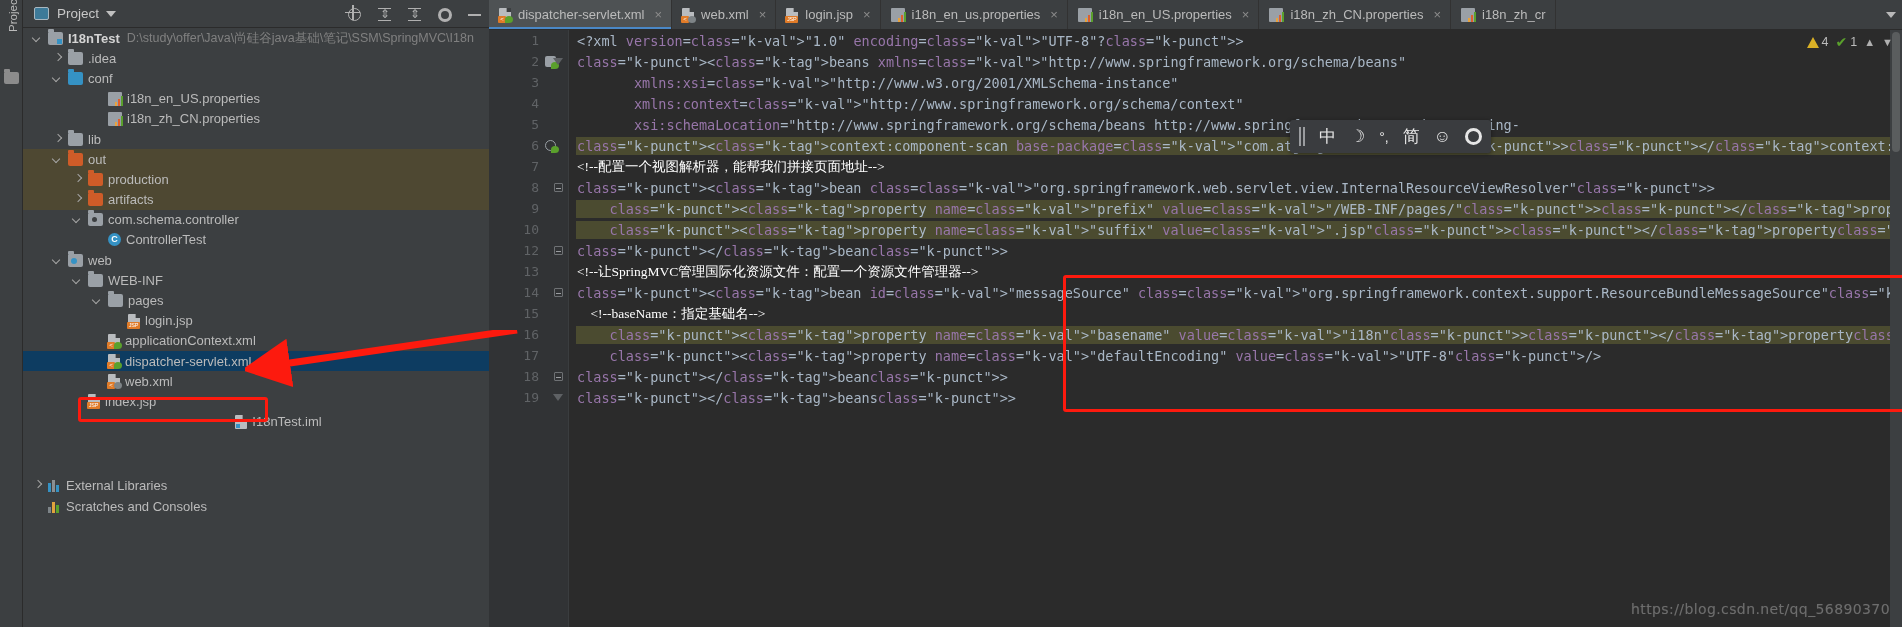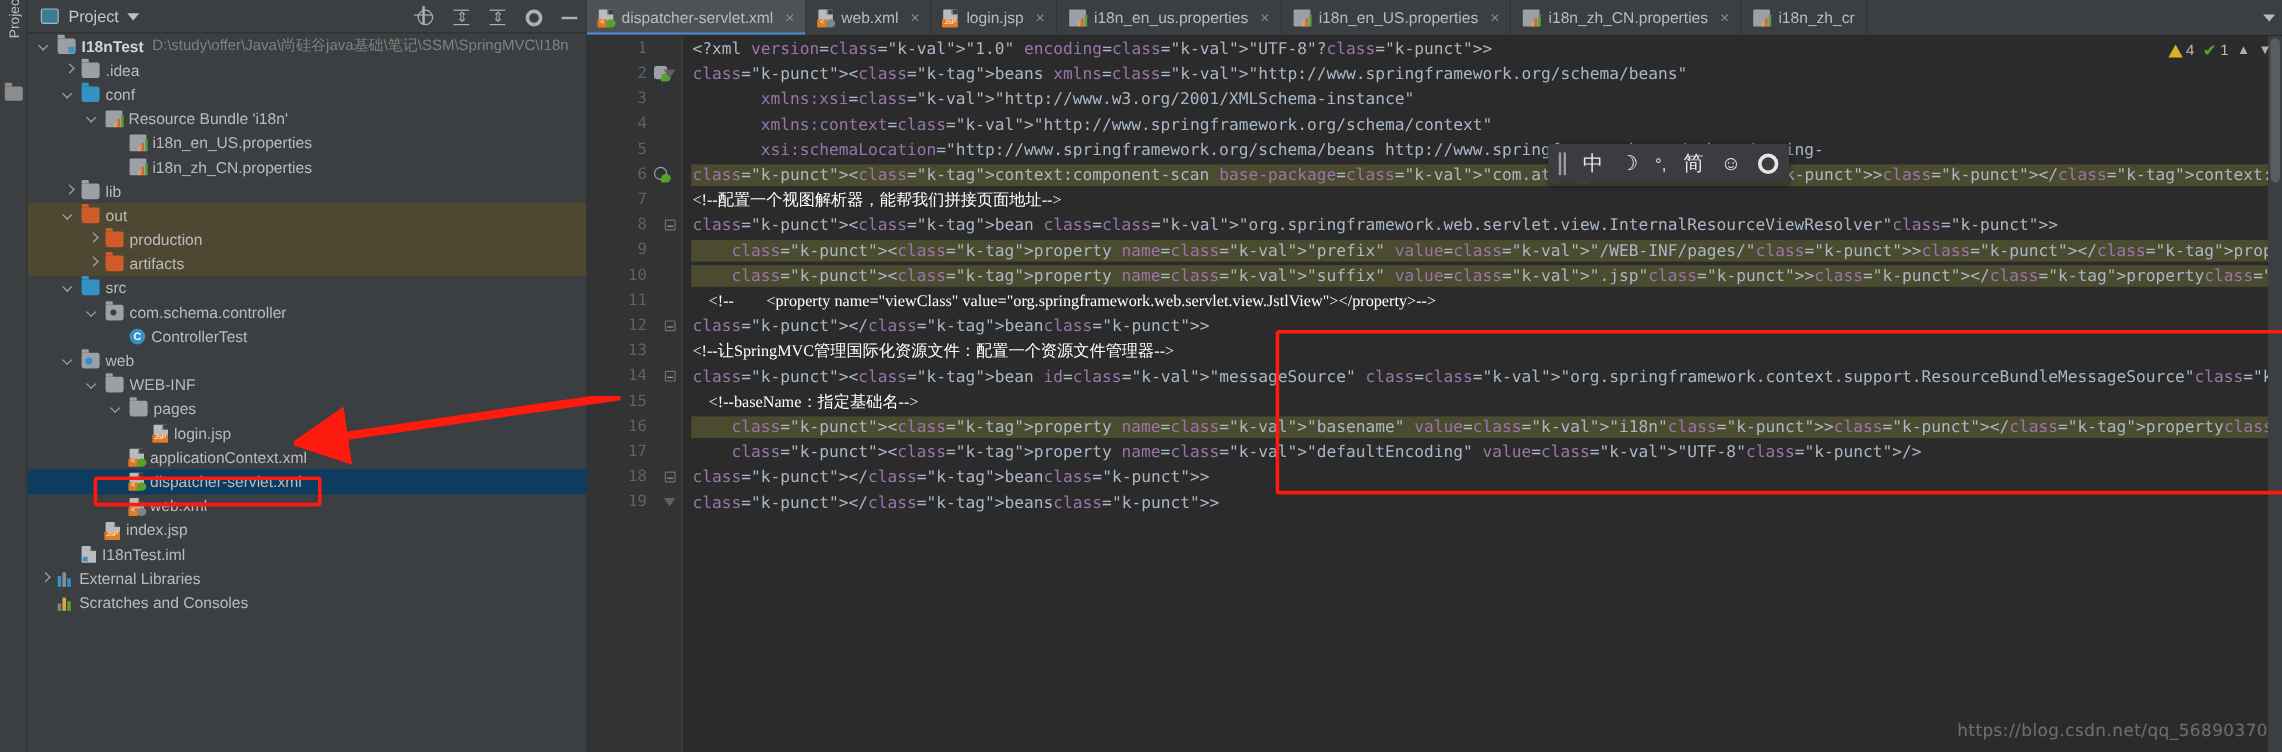--- a/index.html
+++ b/index.html
@@ -433,31 +433,20 @@
         <div class="tree-row" style="padding-left: 30px;">
           <div class="arrow right" style="margin-right: 6px;"></div>
           <div class="ic folder gray"></div>
           <span class="tree-label">.idea</span>
         </div>
         <div class="tree-row" style="padding-left: 30px;">
           <div class="arrow down" style="margin-right: 6px;"></div>
           <div class="ic folder blue"></div>
           <span class="tree-label">conf</span>
         </div>
-        <div class="tree-row" style="padding-left: 50px;">
-          <div class="arrow down" style="margin-right: 6px;"></div>
-          <div class="ic props">
-            <span class="bars">
-              <i></i>
-              <i></i>
-              <i></i>
-            </span>
-          </div>
-          <span class="tree-label">Resource Bundle 'i18n'</span>
-        </div>
         <div class="tree-row" style="padding-left: 70px;">
           <div class="arrow none" style="margin-right: 6px;"></div>
           <div class="ic props">
             <span class="bars">
               <i></i>
               <i></i>
               <i></i>
             </span>
           </div>
           <span class="tree-label">i18n_en_US.properties</span>
@@ -486,25 +475,20 @@
         <div class="tree-row sel-out" style="padding-left: 50px;">
           <div class="arrow right" style="margin-right: 6px;"></div>
           <div class="ic folder orange"></div>
           <span class="tree-label">production</span>
         </div>
         <div class="tree-row sel-out" style="padding-left: 50px;">
           <div class="arrow right" style="margin-right: 6px;"></div>
           <div class="ic folder orange"></div>
           <span class="tree-label">artifacts</span>
         </div>
-        <div class="tree-row" style="padding-left: 30px;">
-          <div class="arrow down" style="margin-right: 6px;"></div>
-          <div class="ic folder blue"></div>
-          <span class="tree-label">src</span>
-        </div>
         <div class="tree-row" style="padding-left: 50px;">
           <div class="arrow down" style="margin-right: 6px;"></div>
           <div class="ic folder pkg"></div>
           <span class="tree-label">com.schema.controller</span>
         </div>
         <div class="tree-row" style="padding-left: 70px;">
           <div class="arrow none" style="margin-right: 6px;"></div>
           <div class="ic klass">C</div>
           <span class="tree-label">ControllerTest</span>
         </div>
@@ -554,28 +538,28 @@
           </div>
           <span class="tree-label">web.xml</span>
         </div>
         <div class="tree-row" style="padding-left: 50px;">
           <div class="arrow none" style="margin-right: 6px;"></div>
           <div class="ic jsp">
             <span class="tag">JSP</span>
           </div>
           <span class="tree-label">index.jsp</span>
         </div>
-        <div class="tree-row" style="padding-left: 30px;">
+        <div class="tree-row" style="padding-left: 30px; justify-content: center;">
           <div class="arrow none" style="margin-right: 6px;"></div>
           <div class="ic iml">
             <span class="b"></span>
           </div>
           <span class="tree-label">I18nTest.iml</span>
         </div>
-        <div class="tree-row" style="padding-left: 10px;">
+        <div class="tree-row" style="padding-left: 10px; margin-top: 44px;">
           <div class="arrow right" style="margin-right: 6px;"></div>
           <div class="ic lib">
             <i></i>
             <i></i>
             <i></i>
           </div>
           <span class="tree-label">External Libraries</span>
         </div>
         <div class="tree-row" style="padding-left: 10px;">
           <div class="arrow none" style="margin-right: 6px;"></div>
@@ -683,21 +667,20 @@
           <div class="cline"><span class="lnum">1</span><span class="ctext">&lt;?xml <span class="k-attr2">version</span><span class="k-punct">=</span><span <span="" class="k-attr2">class</span><span class="k-punct">=</span>"k-val"&gt;"1.0" <span class="k-attr2">encoding</span><span class="k-punct">=</span><span <span="" class="k-attr2">class</span><span class="k-punct">=</span>"k-val"&gt;"UTF-8"?<span <span="" class="k-attr2">class</span><span class="k-punct">=</span>"k-punct"&gt;&gt;</span></div>
           <div class="cline"><span class="lnum">2</span><span class="gmark"><span style="display:inline-block;width:11px;height:11px;background:#9aa0a6;border-radius:2px;position:relative;"><span style="position:absolute;right:-3px;bottom:-2px;width:8px;height:7px;background:#5aa02c;border-radius:50% 50% 50% 0;"></span></span></span><span class="fmark"><span class="fold-tri"></span></span><span class="ctext"><span <span="" class="k-attr2">class</span><span class="k-punct">=</span>"k-punct"&gt;&lt;<span <span="" class="k-attr2">class</span><span class="k-punct">=</span>"k-tag"&gt;beans <span class="k-attr2">xmlns</span><span class="k-punct">=</span><span <span="" class="k-attr2">class</span><span class="k-punct">=</span>"k-val"&gt;"http://www.springframework.org/schema/beans"</span></div>
           <div class="cline"><span class="lnum">3</span><span class="ctext">       <span class="k-attr2">xmlns:xsi</span><span class="k-punct">=</span><span <span="" class="k-attr2">class</span><span class="k-punct">=</span>"k-val"&gt;"http://www.w3.org/2001/XMLSchema-instance"</span></div>
           <div class="cline"><span class="lnum">4</span><span class="ctext">       <span class="k-attr2">xmlns:context</span><span class="k-punct">=</span><span <span="" class="k-attr2">class</span><span class="k-punct">=</span>"k-val"&gt;"http://www.springframework.org/schema/context"</span></div>
           <div class="cline"><span class="lnum">5</span><span class="ctext">       <span class="k-attr2">xsi:schemaLocation</span><span class="k-punct">=</span>"http://www.springframework.org/schema/beans http://www.springframework.org/schema/spring-</span></div>
           <div class="cline"><span class="lnum">6</span><span class="gmark"><span style="display:inline-block;width:11px;height:11px;border:1.5px solid #9aa0a6;border-radius:50%;position:relative;"><span style="position:absolute;right:-4px;bottom:-3px;width:8px;height:7px;background:#5aa02c;border-radius:50% 50% 50% 0;"></span></span></span><span class="ctext" style="background: rgb(75, 75, 48); box-shadow: rgb(75, 75, 48) 0px 0px 0px 1px;"><span <span="" class="k-attr2">class</span><span class="k-punct">=</span>"k-punct"&gt;&lt;<span <span="" class="k-attr2">class</span><span class="k-punct">=</span>"k-tag"&gt;context:component-scan <span class="k-attr2">base-package</span><span class="k-punct">=</span><span <span="" class="k-attr2">class</span><span class="k-punct">=</span>"k-val"&gt;"com.atguigu.controller"<span <span="" class="k-attr2">class</span><span class="k-punct">=</span>"k-punct"&gt;&gt;<span <span="" class="k-attr2">class</span><span class="k-punct">=</span>"k-punct"&gt;&lt;/<span <span="" class="k-attr2">class</span><span class="k-punct">=</span>"k-tag"&gt;context:component-sca</span></div>
           <div class="cline"><span class="lnum">7</span><span class="ctext"><span class="k-comment">&lt;!--配置一个视图解析器，能帮我们拼接页面地址--&gt;</span></span></div>
           <div class="cline"><span class="lnum">8</span><span class="fmark"><span class="fold-box"></span></span><span class="ctext"><span <span="" class="k-attr2">class</span><span class="k-punct">=</span>"k-punct"&gt;&lt;<span <span="" class="k-attr2">class</span><span class="k-punct">=</span>"k-tag"&gt;bean <span class="k-attr2">class</span><span class="k-punct">=</span><span <span="" class="k-attr2">class</span><span class="k-punct">=</span>"k-val"&gt;"org.springframework.web.servlet.view.InternalResourceViewResolver"<span <span="" class="k-attr2">class</span><span class="k-punct">=</span>"k-punct"&gt;&gt;</span></div>
           <div class="cline"><span class="lnum">9</span><span class="ctext" style="background: rgb(75, 75, 48); box-shadow: rgb(75, 75, 48) 0px 0px 0px 1px;">    <span <span="" class="k-attr2">class</span><span class="k-punct">=</span>"k-punct"&gt;&lt;<span <span="" class="k-attr2">class</span><span class="k-punct">=</span>"k-tag"&gt;property <span class="k-attr2">name</span><span class="k-punct">=</span><span <span="" class="k-attr2">class</span><span class="k-punct">=</span>"k-val"&gt;"prefix" <span class="k-attr2">value</span><span class="k-punct">=</span><span <span="" class="k-attr2">class</span><span class="k-punct">=</span>"k-val"&gt;"/WEB-INF/pages/"<span <span="" class="k-attr2">class</span><span class="k-punct">=</span>"k-punct"&gt;&gt;<span <span="" class="k-attr2">class</span><span class="k-punct">=</span>"k-punct"&gt;&lt;/<span <span="" class="k-attr2">class</span><span class="k-punct">=</span>"k-tag"&gt;property"k-punct"&gt;&gt;</span></div>
           <div class="cline"><span class="lnum">10</span><span class="ctext" style="background: rgb(75, 75, 48); box-shadow: rgb(75, 75, 48) 0px 0px 0px 1px;">    <span <span="" class="k-attr2">class</span><span class="k-punct">=</span>"k-punct"&gt;&lt;<span <span="" class="k-attr2">class</span><span class="k-punct">=</span>"k-tag"&gt;property <span class="k-attr2">name</span><span class="k-punct">=</span><span <span="" class="k-attr2">class</span><span class="k-punct">=</span>"k-val"&gt;"suffix" <span class="k-attr2">value</span><span class="k-punct">=</span><span <span="" class="k-attr2">class</span><span class="k-punct">=</span>"k-val"&gt;".jsp"<span <span="" class="k-attr2">class</span><span class="k-punct">=</span>"k-punct"&gt;&gt;<span <span="" class="k-attr2">class</span><span class="k-punct">=</span>"k-punct"&gt;&lt;/<span <span="" class="k-attr2">class</span><span class="k-punct">=</span>"k-tag"&gt;property<span <span="" class="k-attr2">class</span><span class="k-punct">=</span>"k-punct"&gt;&gt;</span></div>
-          <div class="cline"><span class="lnum">11</span><span class="ctext"><span class="k-comment">    &lt;!--        &lt;property name="viewClass" value="org.springframework.web.servlet.view.JstlView"&gt;&lt;/property&gt;--&gt;</span></span></div>
           <div class="cline"><span class="lnum">12</span><span class="fmark"><span class="fold-box"></span></span><span class="ctext"><span <span="" class="k-attr2">class</span><span class="k-punct">=</span>"k-punct"&gt;&lt;/<span <span="" class="k-attr2">class</span><span class="k-punct">=</span>"k-tag"&gt;bean<span <span="" class="k-attr2">class</span><span class="k-punct">=</span>"k-punct"&gt;&gt;</span></div>
           <div class="cline"><span class="lnum">13</span><span class="ctext"><span class="k-comment">&lt;!--让SpringMVC管理国际化资源文件：配置一个资源文件管理器--&gt;</span></span></div>
           <div class="cline"><span class="lnum">14</span><span class="fmark"><span class="fold-box"></span></span><span class="ctext"><span <span="" class="k-attr2">class</span><span class="k-punct">=</span>"k-punct"&gt;&lt;<span <span="" class="k-attr2">class</span><span class="k-punct">=</span>"k-tag"&gt;bean <span class="k-attr2">id</span><span class="k-punct">=</span><span <span="" class="k-attr2">class</span><span class="k-punct">=</span>"k-val"&gt;"messageSource" <span class="k-attr2">class</span><span class="k-punct">=</span><span <span="" class="k-attr2">class</span><span class="k-punct">=</span>"k-val"&gt;"org.springframework.context.support.ResourceBundleMessageSource"<span <span="" class="k-attr2">class</span><span class="k-punct">=</span>"k-punct"&gt;&gt;</span></div>
           <div class="cline"><span class="lnum">15</span><span class="ctext"><span class="k-comment">    &lt;!--baseName：指定基础名--&gt;</span></span></div>
           <div class="cline"><span class="lnum">16</span><span class="ctext" style="background: rgb(75, 75, 48); box-shadow: rgb(75, 75, 48) 0px 0px 0px 1px;">    <span <span="" class="k-attr2">class</span><span class="k-punct">=</span>"k-punct"&gt;&lt;<span <span="" class="k-attr2">class</span><span class="k-punct">=</span>"k-tag"&gt;property <span class="k-attr2">name</span><span class="k-punct">=</span><span <span="" class="k-attr2">class</span><span class="k-punct">=</span>"k-val"&gt;"basename" <span class="k-attr2">value</span><span class="k-punct">=</span><span <span="" class="k-attr2">class</span><span class="k-punct">=</span>"k-val"&gt;"i18n"<span <span="" class="k-attr2">class</span><span class="k-punct">=</span>"k-punct"&gt;&gt;<span <span="" class="k-attr2">class</span><span class="k-punct">=</span>"k-punct"&gt;&lt;/<span <span="" class="k-attr2">class</span><span class="k-punct">=</span>"k-tag"&gt;property<span <span="" class="k-attr2">class</span><span class="k-punct">=</span>"k-punct"&gt;&gt;</span></div>
           <div class="cline"><span class="lnum">17</span><span class="ctext">    <span <span="" class="k-attr2">class</span><span class="k-punct">=</span>"k-punct"&gt;&lt;<span <span="" class="k-attr2">class</span><span class="k-punct">=</span>"k-tag"&gt;property <span class="k-attr2">name</span><span class="k-punct">=</span><span <span="" class="k-attr2">class</span><span class="k-punct">=</span>"k-val"&gt;"defaultEncoding" <span class="k-attr2">value</span><span class="k-punct">=</span><span <span="" class="k-attr2">class</span><span class="k-punct">=</span>"k-val"&gt;"UTF-8"<span <span="" class="k-attr2">class</span><span class="k-punct">=</span>"k-punct"&gt;/&gt;</span></div>
           <div class="cline"><span class="lnum">18</span><span class="fmark"><span class="fold-box"></span></span><span class="ctext"><span <span="" class="k-attr2">class</span><span class="k-punct">=</span>"k-punct"&gt;&lt;/<span <span="" class="k-attr2">class</span><span class="k-punct">=</span>"k-tag"&gt;bean<span <span="" class="k-attr2">class</span><span class="k-punct">=</span>"k-punct"&gt;&gt;</span></div>
           <div class="cline"><span class="lnum">19</span><span class="fmark"><span class="fold-tri"></span></span><span class="ctext"><span <span="" class="k-attr2">class</span><span class="k-punct">=</span>"k-punct"&gt;&lt;/<span <span="" class="k-attr2">class</span><span class="k-punct">=</span>"k-tag"&gt;beans<span <span="" class="k-attr2">class</span><span class="k-punct">=</span>"k-punct"&gt;&gt;</span></div>
         </div>
     </div>

